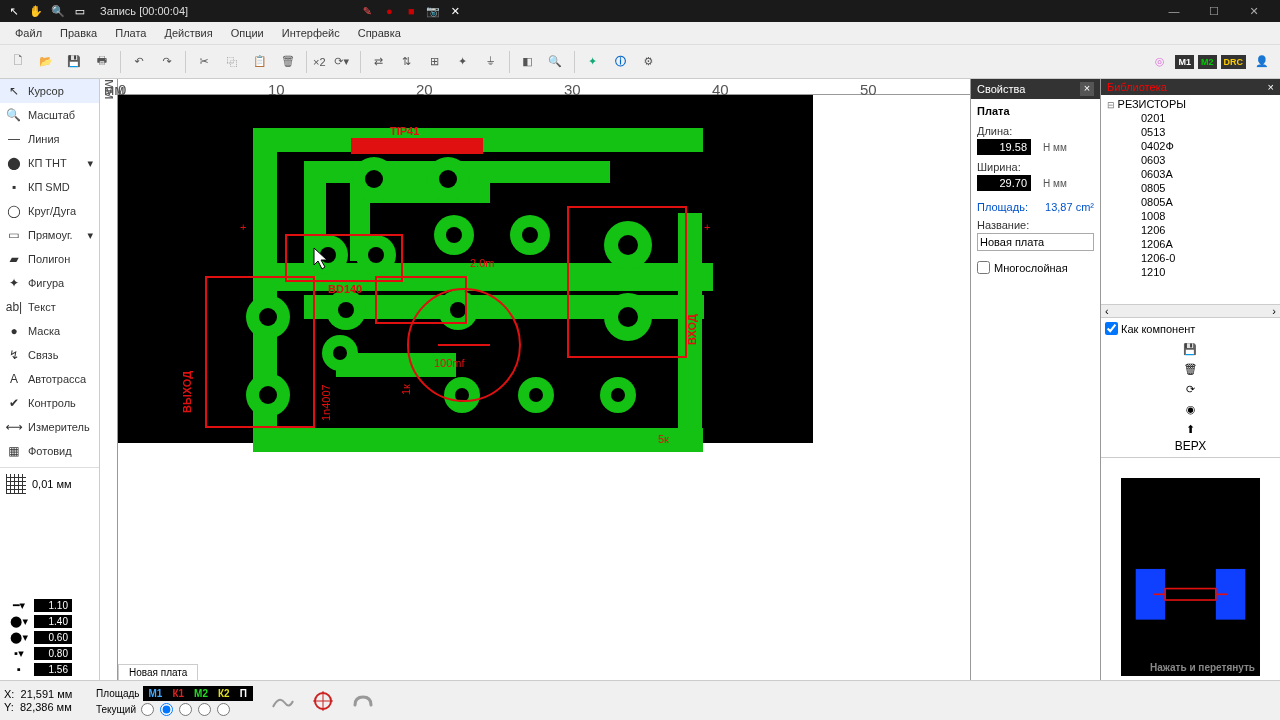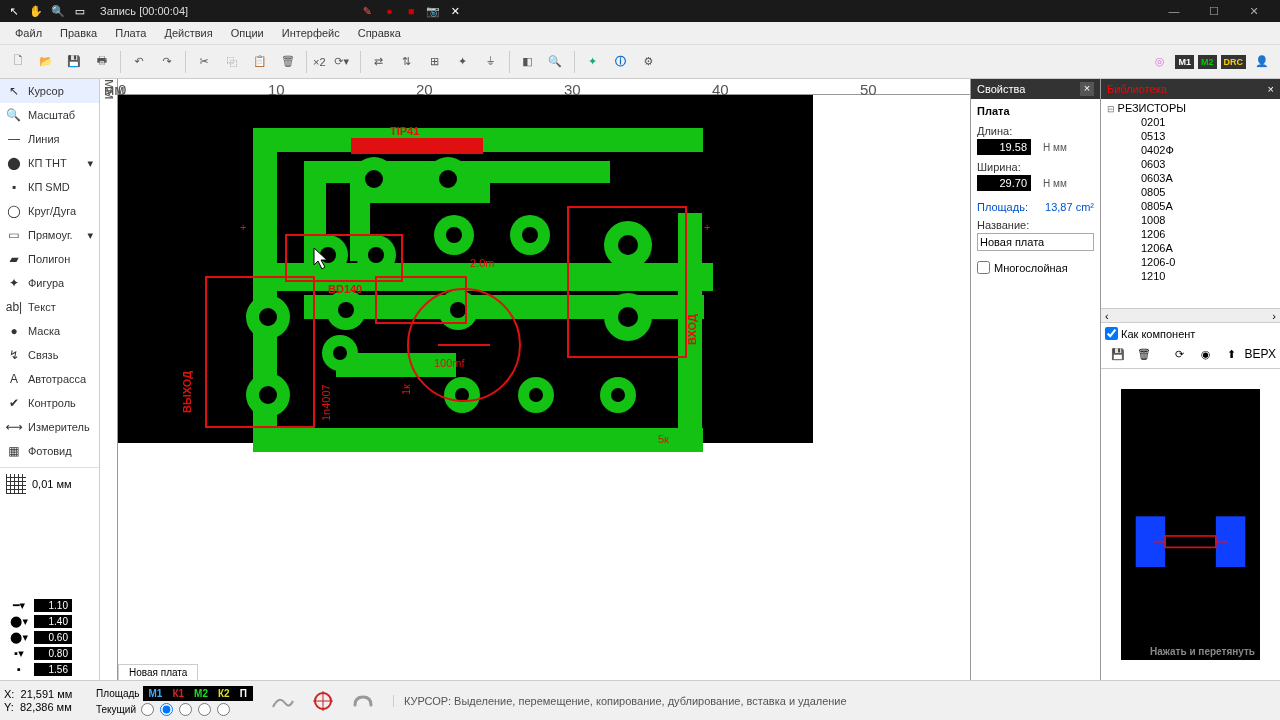--- a/index.html
+++ b/index.html
@@ -48,21 +48,21 @@
 .propbody input[type=text] { width:100%; border:1px solid #aaa; padding:2px; margin-top:2px; }
 .propbody .chk { margin-top:10px; display:flex; align-items:center; }
 .libpanel { flex:1; background:#fff; border-left:1px solid #999; display:flex; flex-direction:column; }
 .libhdr { background:#333; color:#fc0202; padding:2px 6px; display:flex; justify-content:space-between; align-items:center; height:20px; }
 .tree { flex:0 0 210px; overflow:auto; padding:2px; border-bottom:1px solid #ccc; }
 .tnode { padding:1px 2px 1px 18px; position:relative; }
 .tnode.parent { padding-left:4px; }
 .tnode.parent::before { content:"⊟"; margin-right:3px; font-size:9px; color:#777; }
 .tleaf { padding-left:38px; }
 .treescroll { display:flex; justify-content:space-between; padding:0 4px; background:#eee; border-bottom:1px solid #ccc; height:14px; align-items:center; }
-.libctrl { padding:4px; display:flex; align-items:center; flex-wrap:wrap; border-bottom:1px solid #ccc; }
+.libctrl { padding:4px; display:flex; align-items:center; flex-wrap:wrap; border-bottom:1px solid #ccc;flex-direction:column; }
 .libctrl .lchk { display:flex; align-items:center; width:100%; margin-bottom:4px; }
 .libctrl .licon { width:20px; height:20px; margin:0 3px; display:flex; align-items:center; justify-content:center; }
 .preview { flex:1; background:#000000; margin:20px; position:relative;font-weight:bold; }
 .preview .pvfoot { position:absolute; bottom:3px; right:5px; color:#888; font-size:10px; }
 .statusbar { height:40px; background:#f0f0f0; border-top:1px solid #ccc; display:flex; align-items:center; padding:0 4px; }
 .coords { width:88px; font-size:10px; line-height:13px; }
 .layers { display:flex; align-items:center; margin-left:4px; }
 .layers .llbl { font-size:10px; }
 .layers .lbtn { padding:1px 4px; font-size:10px; margin:0 1px; }
 .layerradio { display:flex; margin-left:2px; }
@@ -453,14 +453,13 @@
           <line x1="12" y1="2" x2="12" y2="22" stroke="#c22"></line>
           <line x1="2" y1="12" x2="22" y2="12" stroke="#c22"></line>
         </svg>
       </span>
     <span class="sbi">
         <svg width="24" height="20">
           <path d="M4 14 Q4 6 12 6 Q20 6 20 14" stroke="#999" fill="none" stroke-width="3" stroke-linecap="round"></path>
         </svg>
       </span>
   </div>
-  <div class="sbtext">КУРСОР: Выделение, перемещение, копирование, дублирование, вставка и удаление</div>
 </div>
 
 </body></html>

